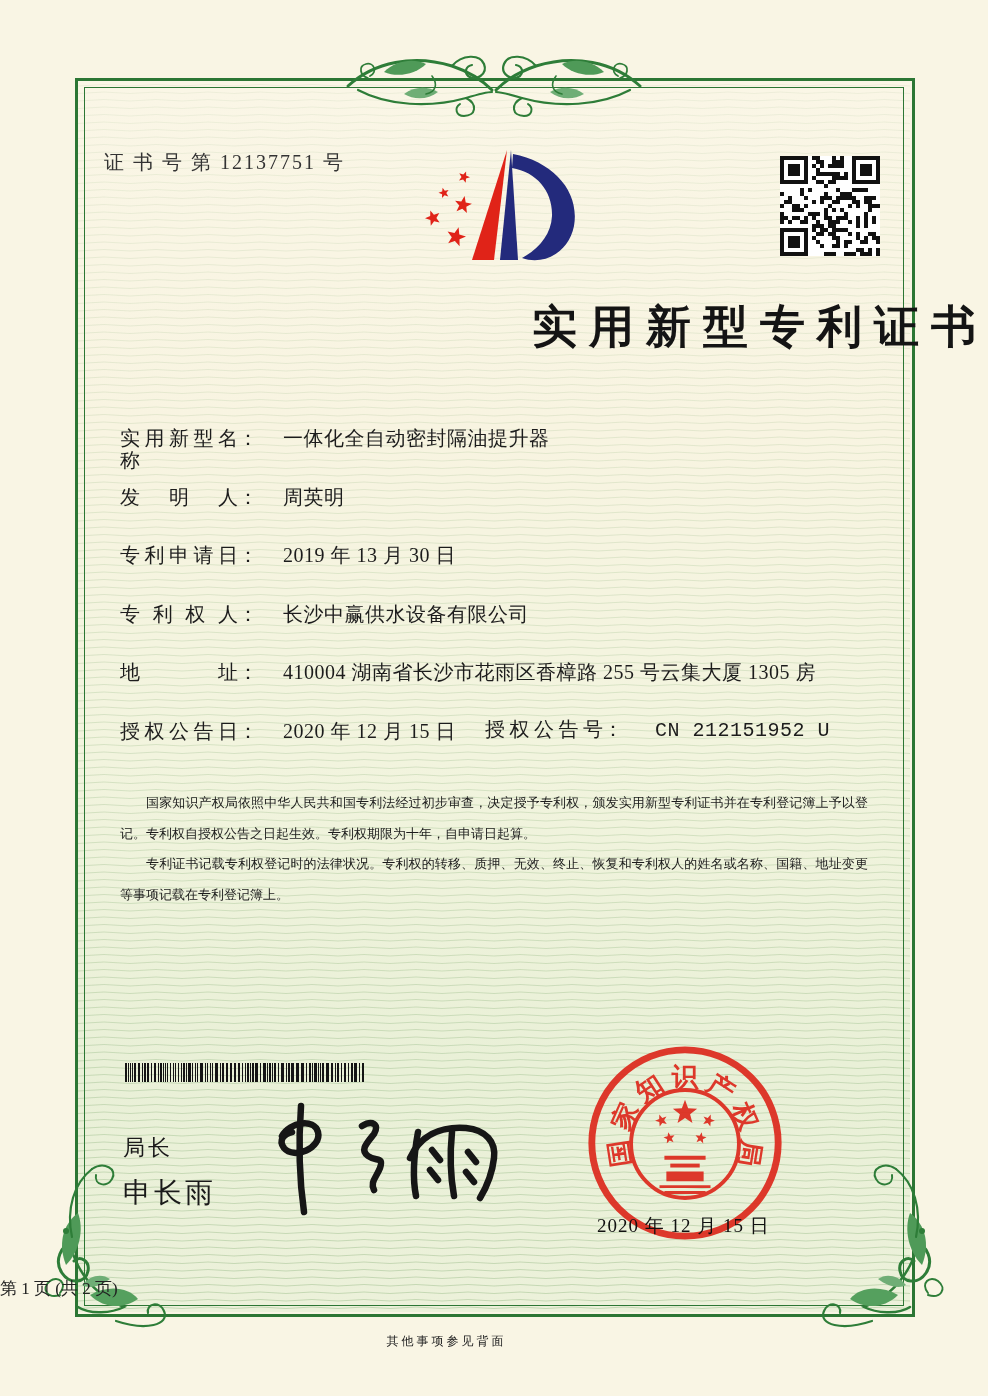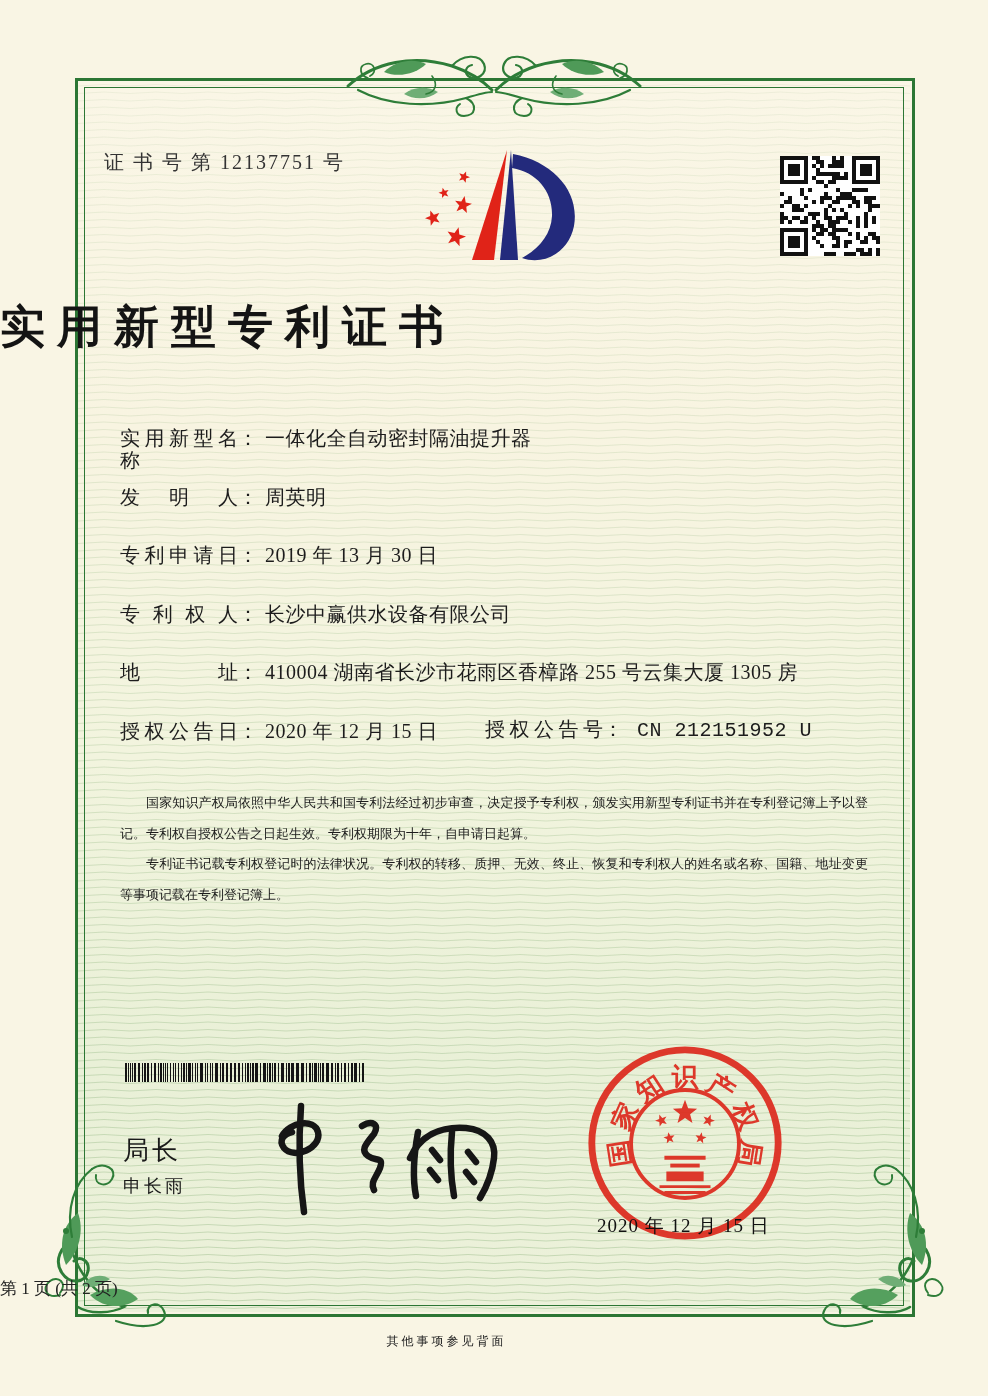--- a/index.html
+++ b/index.html
@@ -26,44 +26,44 @@
     left:84px;top:87px;width:818px;height:1217px;
     border:1px solid var(--frame,#2c7634);z-index:2;
   }
   .ornament{z-index:3;}
   .content{z-index:4;}
   
   .cert-no{
     left:104px;top:149px;font-size:20px;letter-spacing:2px;color:#333;z-index:4;
   }
   .title{
-    left:0;right:0;top:297px;text-align:left;
+    left:0;right:0;top:297px;text-align:right;
     font-size:45px;font-weight:bold;letter-spacing:12px;color:#141414;z-index:4;
     margin:0;
   }
   
   .fields{left:120px;top:427px;width:770px;z-index:4;}
   .frow{height:58.5px;position:relative;font-size:20px;line-height:22px;}
   .flabel{
     display:inline-block;width:118px;vertical-align:top;
     text-align:justify;text-align-last:justify;color:#1c1c1c;
   }
   .fcolon{display:inline-block;vertical-align:top;color:#1c1c1c;}
-  .fvalue{display:inline-block;vertical-align:top;margin-left:2px;color:#1c1c1c;letter-spacing:0.5px;}
+  .fvalue{display:inline-block;vertical-align:top;margin-left:20px;color:#1c1c1c;letter-spacing:0.5px;}
   .fgroup2{position:absolute;left:365px;top:0;font-family:Liberation Mono, monospace;}
   
   .body-text{
     left:120px;top:788px;width:748px;z-index:4;
     font-size:13px;line-height:30.5px;text-align:justify;color:#1c1c1c;
   }
   .body-text p{margin:0;text-indent:2em;}
   
   .barcode{left:125px;top:1063px;z-index:4;}
-  .chief-title{left:123px;top:1133px;font-size:26px;letter-spacing:3px;color:#1a1a1a;z-index:4;}
-  .chief-name{left:123px;top:1174px;font-size:18px;letter-spacing:3px;color:#1a1a1a;z-index:4;}
+  .chief-title{left:123px;top:1133px;font-size:22px;letter-spacing:3px;color:#1a1a1a;z-index:4;}
+  .chief-name{left:123px;top:1174px;font-size:28px;letter-spacing:3px;color:#1a1a1a;z-index:4;}
   .signature{left:270px;top:1098px;z-index:5;}
   .seal{left:582px;top:1040px;width:206px;height:206px;z-index:6;opacity:0.93;}
   .seal-date{left:597px;top:1213px;font-size:19px;letter-spacing:1px;color:#111;z-index:7;}
   .page-info{left:0;right:72px;top:1277px;text-align:left;font-size:17px;color:#222;z-index:4;}
   .back-note{left:0;right:95px;top:1333px;text-align:center;font-size:12px;letter-spacing:3px;color:#222;z-index:4;}
 </style>
 </head>
 <body>
 
 <div class="abs guilloche">

